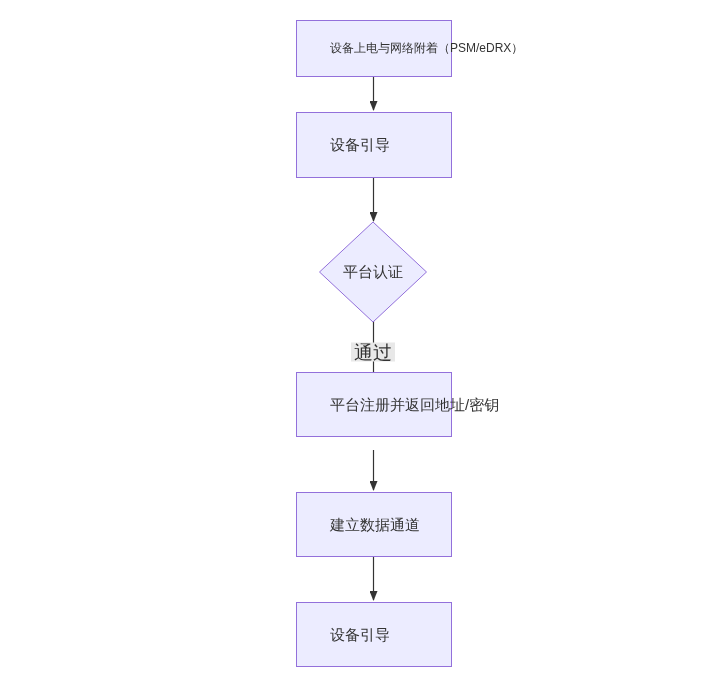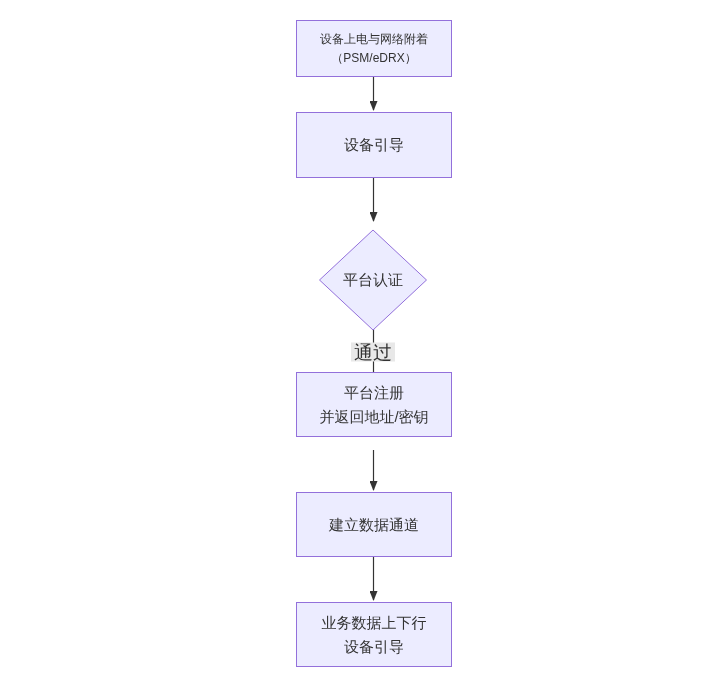--- a/index.html
+++ b/index.html
@@ -18,33 +18,34 @@
     font-family:"Liberation Sans","DejaVu Sans",sans-serif;
     color:var(--text);
     overflow:hidden;
   }
   .edges-svg{position:absolute;left:0;top:0;width:726px;height:700px;pointer-events:none;}
   .node{
     position:absolute;
     box-sizing:border-box;
     background:var(--node-fill);
     border:1px solid var(--node-border);
-    display:flex;flex-direction:column;align-items:center;justify-content:center;
+    display:flex;flex-direction:row;align-items:center;justify-content:flex-start;
     text-align:center;
     color:var(--text);
+    padding-left:33px;
   }
   .node .line{white-space:nowrap;}
   .node-rect{left:296px;width:156px;font-size:15px;line-height:24px;}
   #node-power{top:20px;height:57px;font-size:12px;line-height:19px;}
   #node-bootstrap{top:112px;height:66px;gap:32px;}
   #node-register{top:372px;height:65px;}
   #node-channel{top:492px;height:65px;}
   #node-business{top:602px;height:65px;}
   .diamond{
-    position:absolute;left:318px;top:229px;width:110px;height:102px;
+    position:absolute;left:318px;top:221px;width:110px;height:102px;
   }
   .diamond svg{position:absolute;left:0;top:0;}
   .diamond .diamond-label{
     position:absolute;left:0;top:0;width:110px;height:102px;
     display:flex;align-items:center;justify-content:center;
     font-size:15px;color:var(--text);white-space:nowrap;
   }
   .edge-label{
     position:absolute;left:373px;top:352px;
     transform:translate(-50%,-50%);
@@ -94,17 +95,16 @@
   <div class="node node-rect" id="node-register">
     <div class="line">平台注册</div>
     <div class="line">并返回地址/密钥</div>
   </div>
 
   <div class="node node-rect" id="node-channel">
     <div class="line">建立数据通道</div>
   </div>
 
   <div class="node node-rect" id="node-business">
-    <div class="line">业务数据上下行</div>
     <div class="line">设备引导</div>
   </div>
 
 </div>
 
 </body></html>

